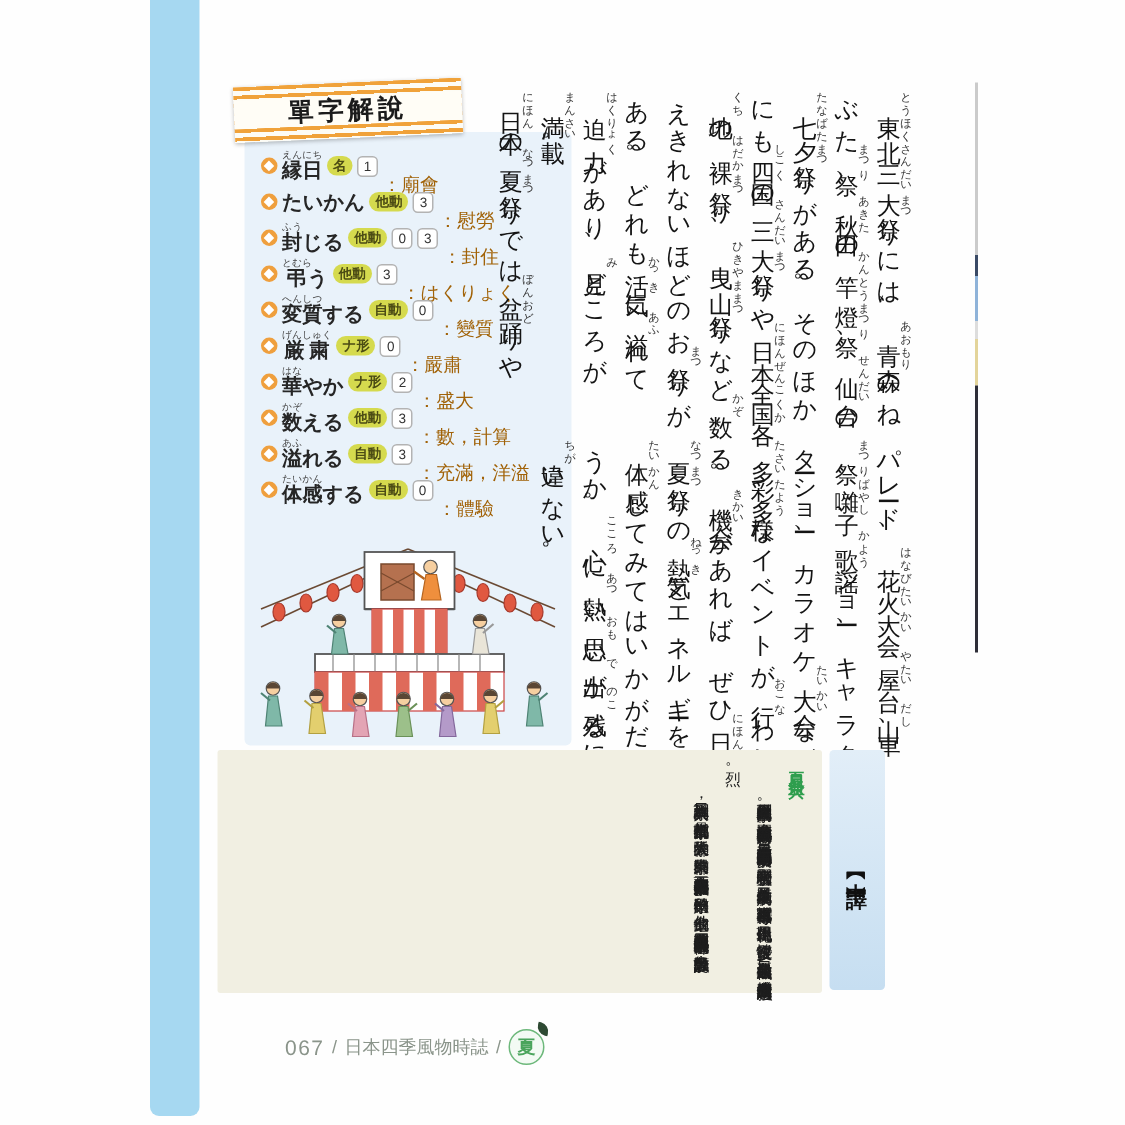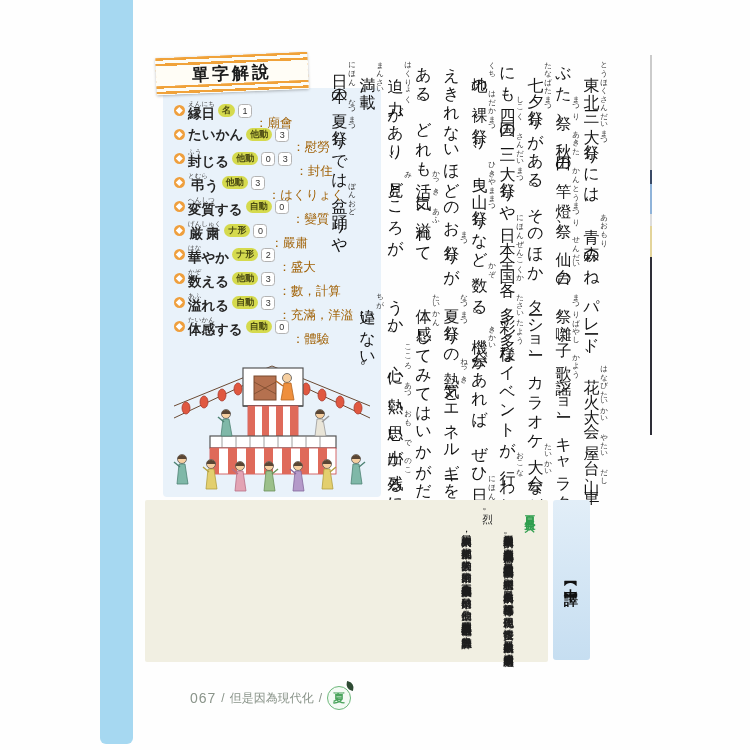--- a/index.html
+++ b/index.html
@@ -302,21 +302,21 @@
   <div class="trans-bar">【中譯】</div>
   <div class="trans-panel" id="trans-panel">
     <p class="trans-title">夏日祭典</p>
   <p class="trans-p">從夏天到秋天是日本祭典的旺季。在全國各地會舉辦各式各樣的祭典與廟會。日本的夏日祭典有為了慶祝到目前為止田間勞動平安無事、慰問辛勞祈求豐收，以及為了封住夏季的疫病、祈求死者冥福而舉行等等。但是因為現代化，性質改變很多，夏日祭典已非嚴肅的儀式，變成盛大慶典的傾向則越來越強烈。</p>
       <p class="trans-p">說到日本的三大祭典，是指京都的祇園祭、大阪的天神祭、東京的神田祭，而東北的三大祭典則有青森的佞武多祭、秋田的竿燈祭、仙台的七夕祭。其他還有四國的三大祭典和日本全國各地的裸祭、曳山祭等難以數計的</p>
     </div>
 
   <div class="footer">
     <span class="pageno">067</span>
     <span class="sep">/</span>
-    <span>但是因為現代化</span>
+    <span>日本四季風物時誌</span>
     <span class="sep">/</span>
     <span class="season-badge">
       <span>夏</span>
       <span class="leaf"></span>
     </span>
   </div>
 
 </div>
 
 </body></html>

